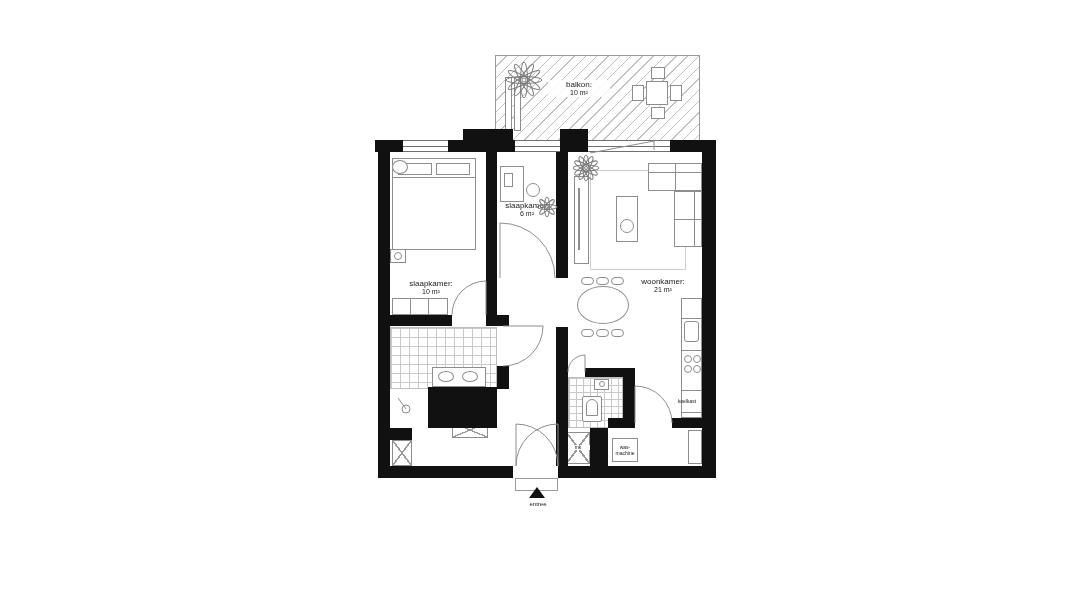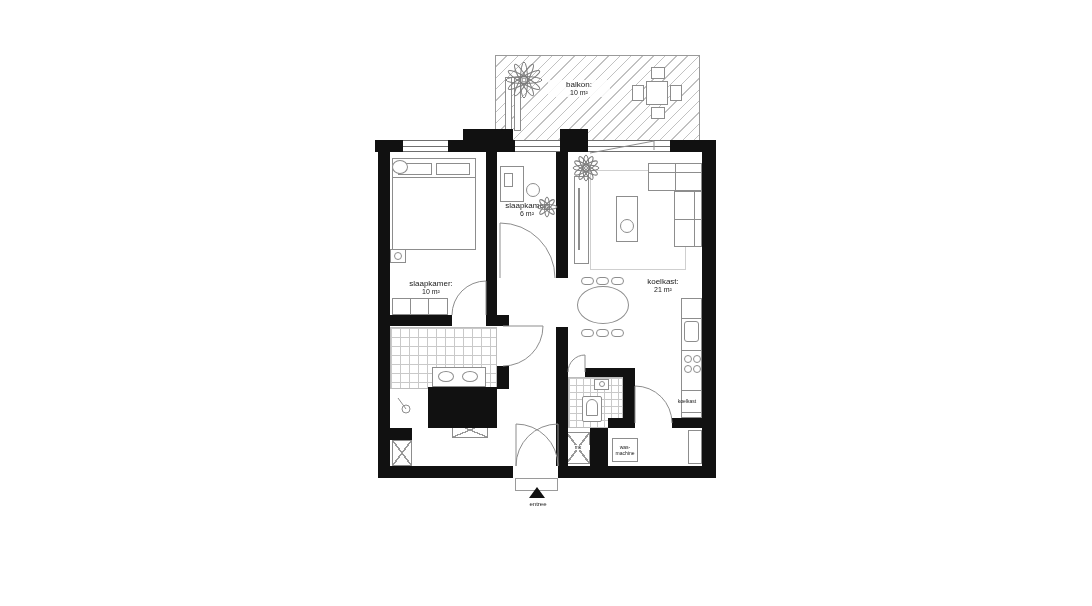--- a/index.html
+++ b/index.html
@@ -155,21 +155,21 @@
 
   <div class="lbl" style="left:394px;top:279px;width:74px">
     <div>slaapkamer:</div>
     <div class="area">10 m²</div>
   </div>
   <div class="lbl" style="left:497px;top:201px;width:60px">
     <div>slaapkamer:</div>
     <div class="area">6 m²</div>
   </div>
   <div class="lbl" style="left:630px;top:277px;width:66px">
-    <div>koelkast:</div>
+    <div>woonkamer:</div>
     <div class="area">21 m²</div>
   </div>
 
   <div class="tri-up" style="left:529px;top:487px"></div>
   <div class="tiny" style="left:513px;top:501px;width:50px">entree</div>
 
   <svg class="overlay" width="1092" height="606" viewBox="0 0 1092 606">
     <g stroke="#8d8d8d" fill="none" stroke-width="1">
       <g>
         <path d="M 486,281 A 34 34 0 0 0 452,315"></path>

